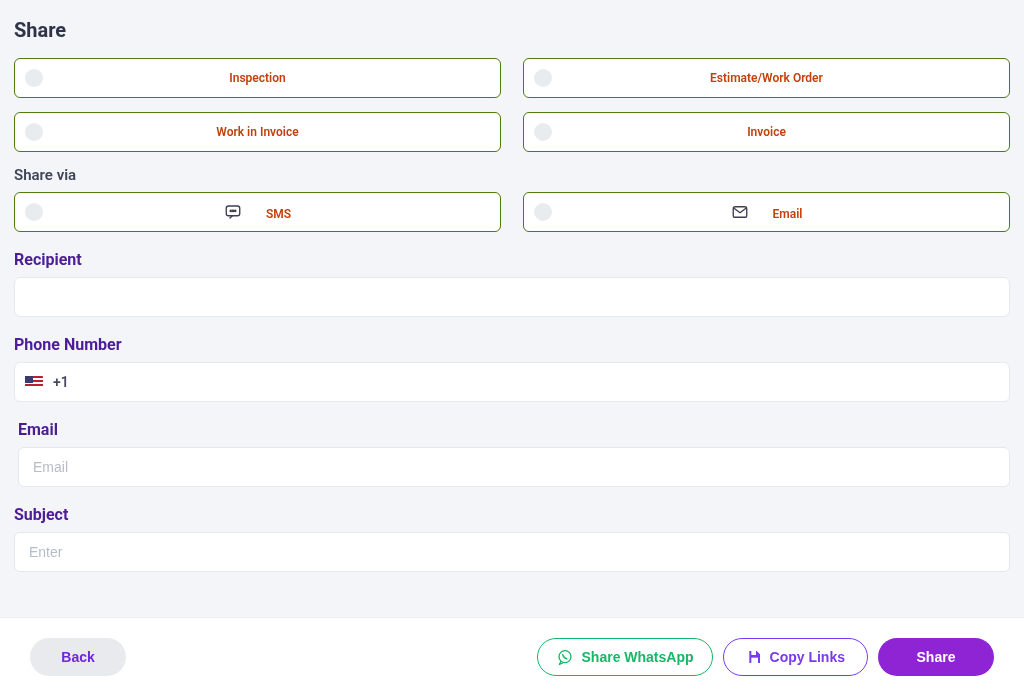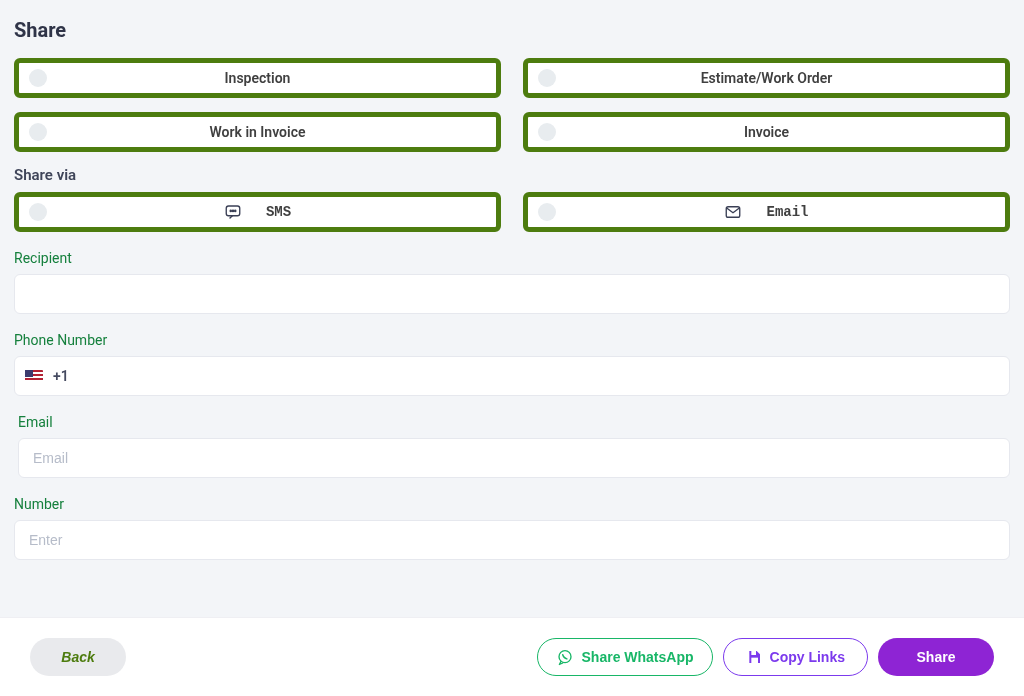--- a/index.html
+++ b/index.html
@@ -35,58 +35,57 @@
       margin-bottom: 14px;
     }
     .option-card {
       flex: 1;
       position: relative;
       display: flex;
       align-items: center;
       justify-content: center;
       height: 40px;
       background: #fff;
-      border: 5px solid #4d7c0f;
+      border: 1px solid #4d7c0f;
       border-radius: 6px;
-      font-size: 14px;
+      font-size: 12px;
       font-weight: 600;
-      color: #404040;
+      color: #c2410c;
       cursor: pointer;
     }
     .option-radio {
       position: absolute;
       left: 10px;
       top: 50%;
       transform: translateY(-50%);
       width: 18px;
       height: 18px;
       border-radius: 50%;
       background: #e8ecef;
     }
     .option-center {
       display: flex;
-      align-items: center;
+      align-items: flex-end;
       gap: 24px;
-      font-family: Liberation Mono, monospace;
     }
     .option-icon {
       color: #3a3f55;
       display: inline-flex;
       align-items: center;
     }
     .section-label {
       font-size: 15px;
       font-weight: 600;
       color: #3f4559;
       margin: 12px 0 8px 0;
     }
     .field-label {
-      font-size: 14px;
-      font-weight: 400;
-      color: #15803d;
+      font-size: 16px;
+      font-weight: 700;
+      color: #4c1d95;
       margin: 18px 0 8px 0;
     }
     .field-label.indented { margin-left: 4px; }
     .text-input {
       width: 100%;
       height: 40px;
       background: #fff;
       border: 1px solid #e6e8ee;
       border-radius: 6px;
       padding: 0 14px;
@@ -164,23 +163,22 @@
       border-radius: 20px;
       font-size: 14px;
       font-weight: 700;
       cursor: pointer;
       border: none;
       padding: 0 24px;
       white-space: nowrap;
     }
     .btn-back {
       background: #e9eaed;
-      color: #4d7c0f;
+      color: #6d28d9;
       min-width: 96px;
-      font-style: italic;
     }
     .btn-whatsapp {
       background: #fff;
       color: #18b667;
       border: 1.5px solid #18b667;
       padding: 0 18px;
     }
     .btn-copy {
       background: #fff;
       color: #7c3aed;
@@ -262,21 +260,21 @@
       <span class="flag-us"></span>
       <span class="phone-prefix">+1</span>
       <input class="phone-input" type="tel" style="">
     </div>
 
     <div class="field-label indented">Email</div>
     <div style="padding-left:4px;">
       <input class="text-input" type="email" placeholder="Email" style="">
     </div>
 
-    <div class="field-label">Number</div>
+    <div class="field-label">Subject</div>
     <input class="text-input" type="text" placeholder="Enter" style="">
 
   </div>
 
   <div class="footer">
     <button class="btn btn-back">
       <span>Back</span>
     </button>
     <div class="spacer"></div>
     <button class="btn btn-whatsapp">

